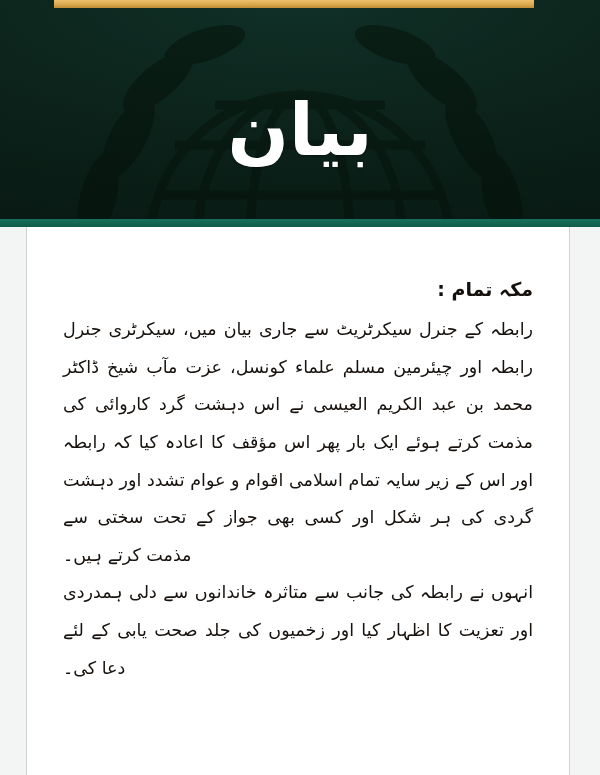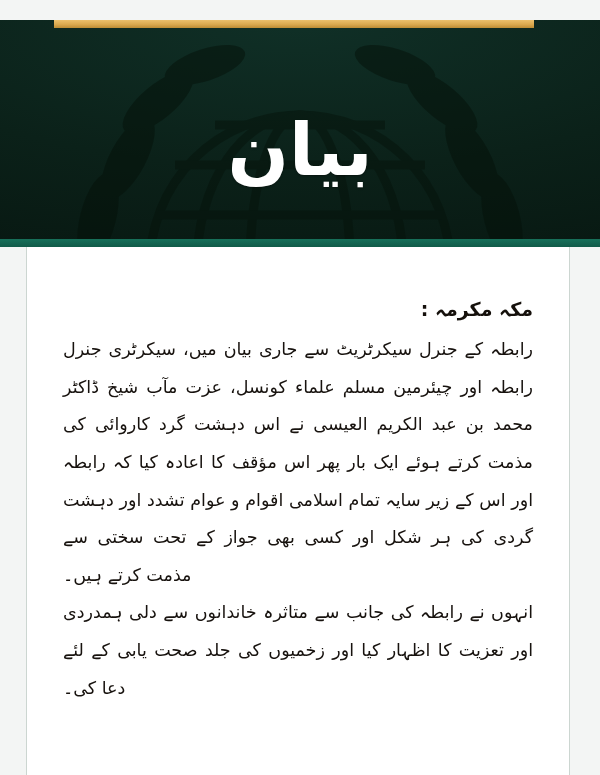--- a/index.html
+++ b/index.html
@@ -7,21 +7,20 @@
   .page {
     position:relative; width:600px; height:775px; margin:0 auto;
     background:#f3f5f4; overflow:hidden;
     font-family:"DejaVu Sans", sans-serif;
     direction:rtl;
   }
   
   .hero {
     position:relative; height:219px; overflow:hidden;
     background:radial-gradient(140% 130% at 50% 0%, #103027 0%, #0b2119 52%, #071610 100%);
-    margin-top:20px;
   }
   .gold-bar {
     position:absolute; top:0; left:54px; width:480px; height:8px;
     background:linear-gradient(180deg, #ecc06c 0%, #dba94f 55%, #bd8c35 100%);
   }
   .watermark { position:absolute; left:0; top:10px; width:600px; height:210px; }
   .hero-title {
     position:absolute; left:0; top:84px; width:100%;
     text-align:center; direction:rtl;
     color:#ffffff; font-size:72px; font-weight:bold; line-height:1.3;
@@ -74,21 +73,21 @@
     </svg>
 
     <h1 class="hero-title">بيان</h1>
   </header>
 
   <div class="teal-strip"></div>
 
   <main class="content">
     <article class="card">
 
-      <h2 class="dateline">مکہ مکرمہ :</h2>
+      <h2 class="dateline">مکہ تمام :</h2>
 
 
       <p class="para">رابطہ کے جنرل سیکرٹریٹ سے جاری بیان میں، سیکرٹری جنرل رابطہ اور چیئرمین مسلم علماء کونسل، عزت مآب شیخ ڈاکٹر محمد بن عبد الکریم العیسی نے اس دہشت گرد کاروائی کی مذمت کرتے ہوئے ایک بار پھر اس مؤقف کا اعادہ کیا کہ رابطہ اور اس کے زیر سایہ تمام اسلامی اقوام و عوام تشدد اور دہشت گردی کی ہر شکل اور کسی بھی جواز کے تحت سختی سے مذمت کرتے ہیں۔</p>
 
       <p class="para">انہوں نے رابطہ کی جانب سے متاثرہ خاندانوں سے دلی ہمدردی اور تعزیت کا اظہار کیا اور زخمیوں کی جلد صحت یابی کے لئے دعا کی۔</p>
 
     </article>
   </main>
 </div>
 

